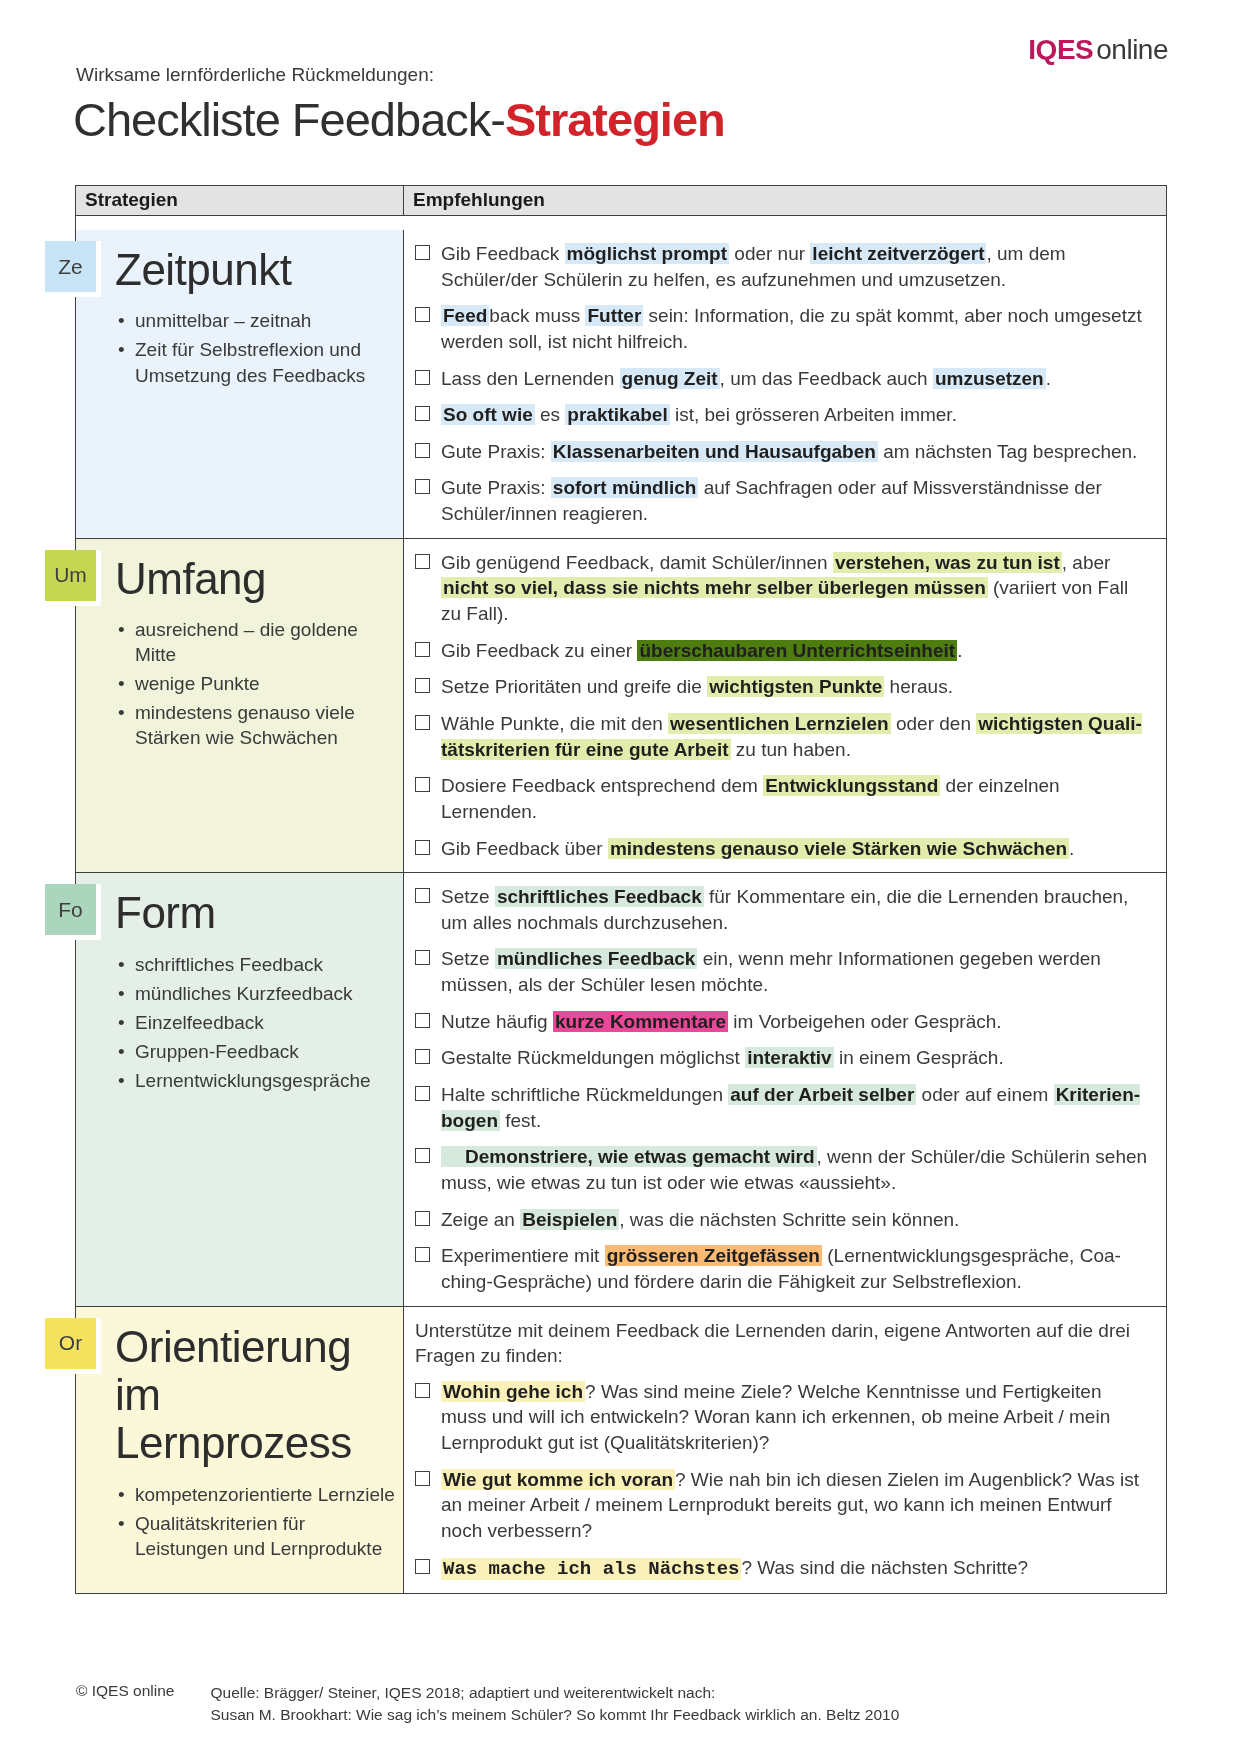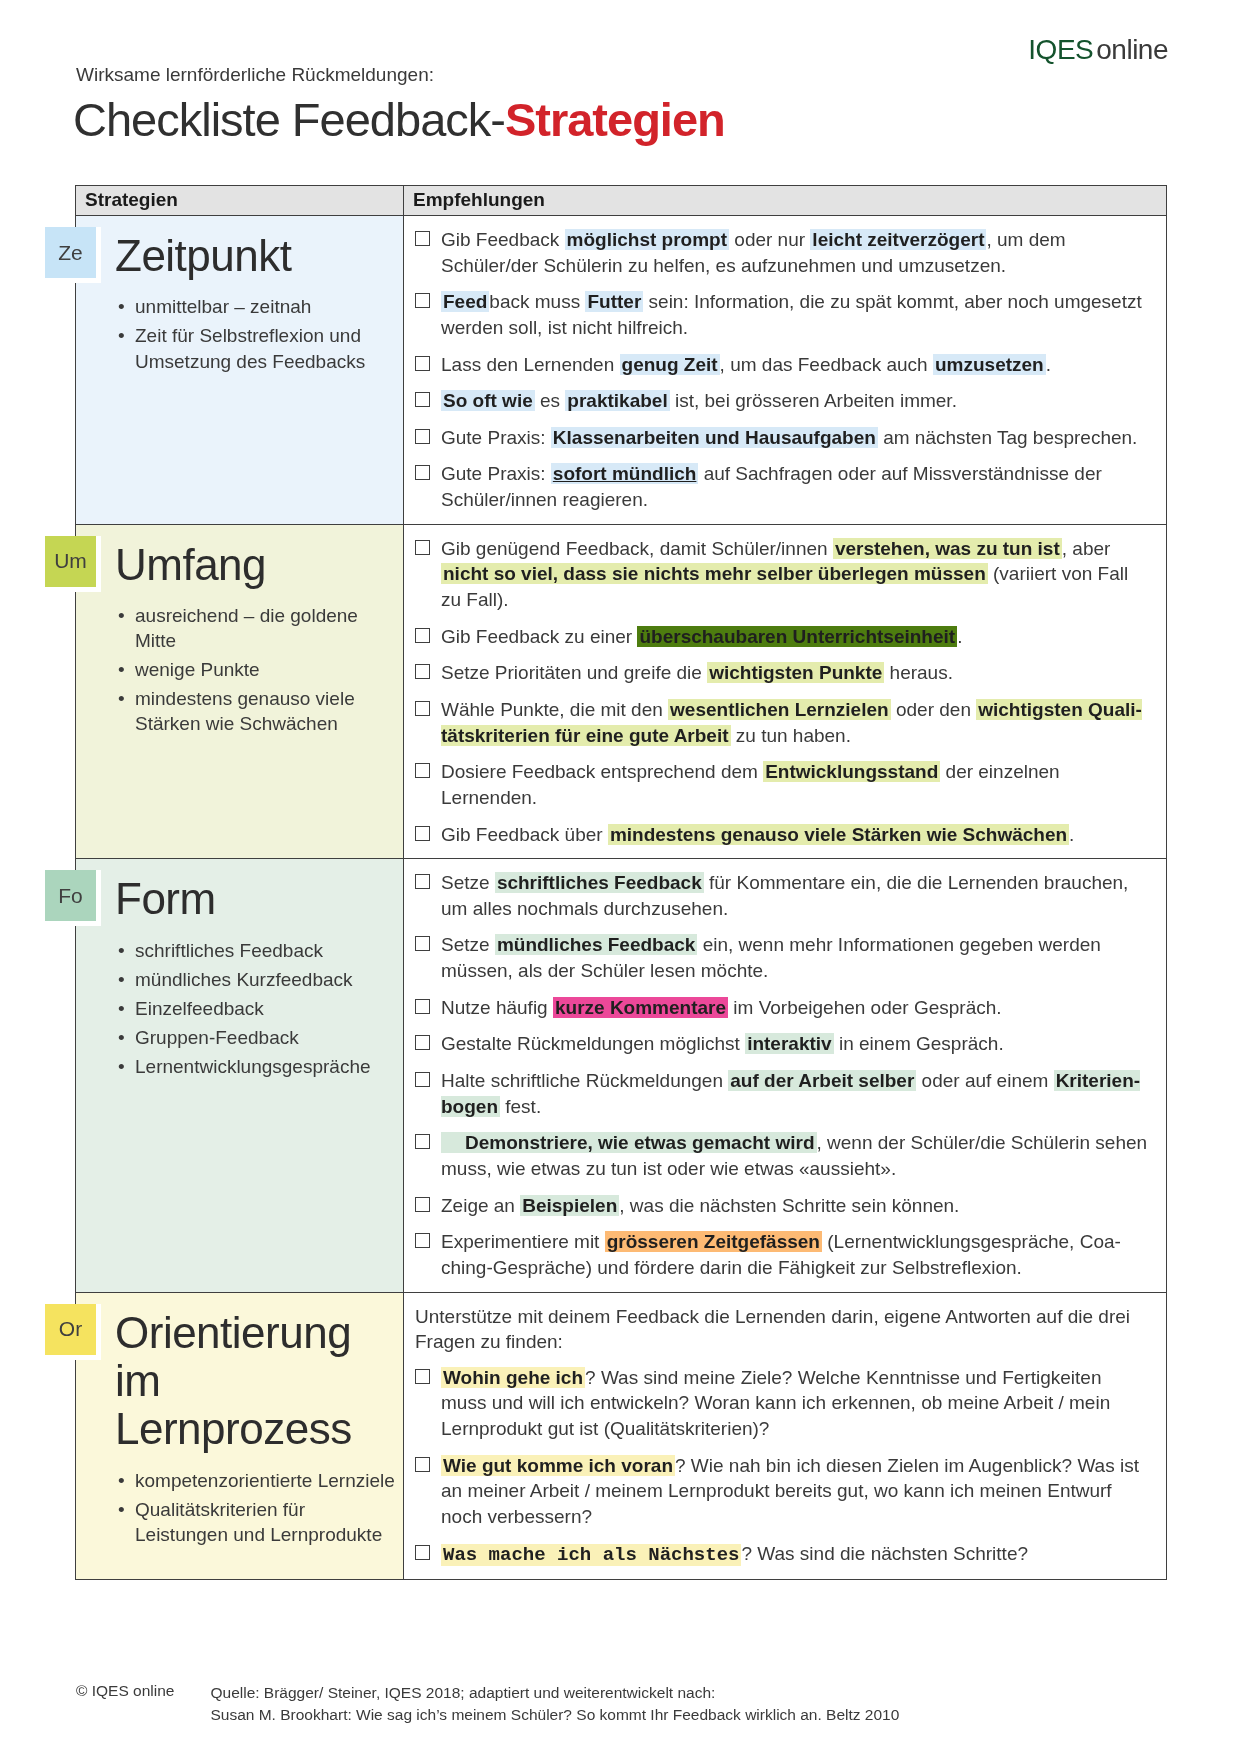--- a/index.html
+++ b/index.html
@@ -1,20 +1,20 @@
 <!DOCTYPE html>
 <html lang="de"><head>
 <meta charset="utf-8">
 <style>
   html,body{margin:0;padding:0;background:#fff;}
   body{width:1240px;height:1754px;position:relative;font-family:"Liberation Sans",sans-serif;color:#3a3a3a;}
   .page{position:absolute;inset:0;}
 
   .logo{position:absolute;top:34px;right:72px;font-size:28px;letter-spacing:-0.5px;}
-  .logo-iqes{color:#14532d;font-weight:normal;}
+  .logo-iqes{color:#be185d;font-weight:bold;}
   .logo-online{color:#3a3a3a;font-weight:normal;margin-left:3px;}
 
   .subtitle{position:absolute;top:64px;left:76px;font-size:19px;color:#3a3a3a;}
   .title{position:absolute;top:92px;left:73px;margin:0;font-size:47px;font-weight:300;letter-spacing:-1px;}
   .title-black{color:#303030;}
   .title-red{color:#d2232a;font-weight:bold;}
 
   .checklist-table{position:absolute;top:185px;left:75px;width:1090px;border:1px solid #3f3f3f;border-top:1px solid #3f3f3f;}
   .thead{display:grid;grid-template-columns:328px 1fr;background:#e3e3e3;border-bottom:1px solid #3f3f3f;}
   .th{font-size:19px;font-weight:bold;color:#1a1a1a;padding:3px 0 4px 9px;}
@@ -53,21 +53,21 @@
   <div class="subtitle">Wirksame lernförderliche Rückmeldungen:</div>
 
   <h1 class="title"><span class="title-black">Checkliste Feedback-</span><span class="title-red">Strategien</span></h1>
 
   <div class="checklist-table">
     <div class="thead">
       <div class="th th-left">Strategien</div>
       <div class="th">Empfehlungen</div>
     </div>
     <div id="table-rows">
-        <div class="row" style="min-height: 290px;">
+        <div class="row" style="min-height: 290px; margin-top: 14px;">
           <div class="tag" style="background: rgb(199, 228, 247);">Ze</div>
           <div class="cell-left" style="background: rgb(234, 243, 251);">
             <div class="row-title">Zeitpunkt</div>
             <ul class="bullets">
               <li>unmittelbar – zeitnah</li>
               <li>Zeit für Selbstreflexion und Umsetzung des Feedbacks</li>
             </ul>
           </div>
           <div class="cell-right">
             <div class="item">
@@ -85,21 +85,21 @@
             <div class="item">
               <span class="cbx"></span>
               <p><span class="hl" style="background: rgb(215, 233, 247);">So oft wie</span><span> es </span><span class="hl" style="background: rgb(215, 233, 247);">praktikabel</span><span> ist, bei grösseren Arbeiten immer.</span></p>
             </div>
             <div class="item">
               <span class="cbx"></span>
               <p><span>Gute Praxis: </span><span class="hl" style="background: rgb(215, 233, 247);">Klassenarbeiten und Hausaufgaben</span><span> am nächsten Tag besprechen.</span></p>
             </div>
             <div class="item">
               <span class="cbx"></span>
-              <p><span>Gute Praxis: </span><span class="hl" style="background: rgb(215, 233, 247); text-decoration: underline;">sofort mündlich</span><span> auf Sachfragen oder auf Missverständnisse der Schüler/innen reagieren.</span></p>
+              <p><span>Gute Praxis: </span><span class="hl" style="background: rgb(215, 233, 247);">sofort mündlich</span><span> auf Sachfragen oder auf Missverständnisse der Schüler/innen reagieren.</span></p>
             </div>
           </div>
         </div>
         <div class="row" style="min-height: 272px;">
           <div class="tag" style="background: rgb(197, 214, 83);">Um</div>
           <div class="cell-left" style="background: rgb(241, 243, 218);">
             <div class="row-title">Umfang</div>
             <ul class="bullets">
               <li>ausreichend – die goldene Mitte</li>
               <li>wenige Punkte</li>

